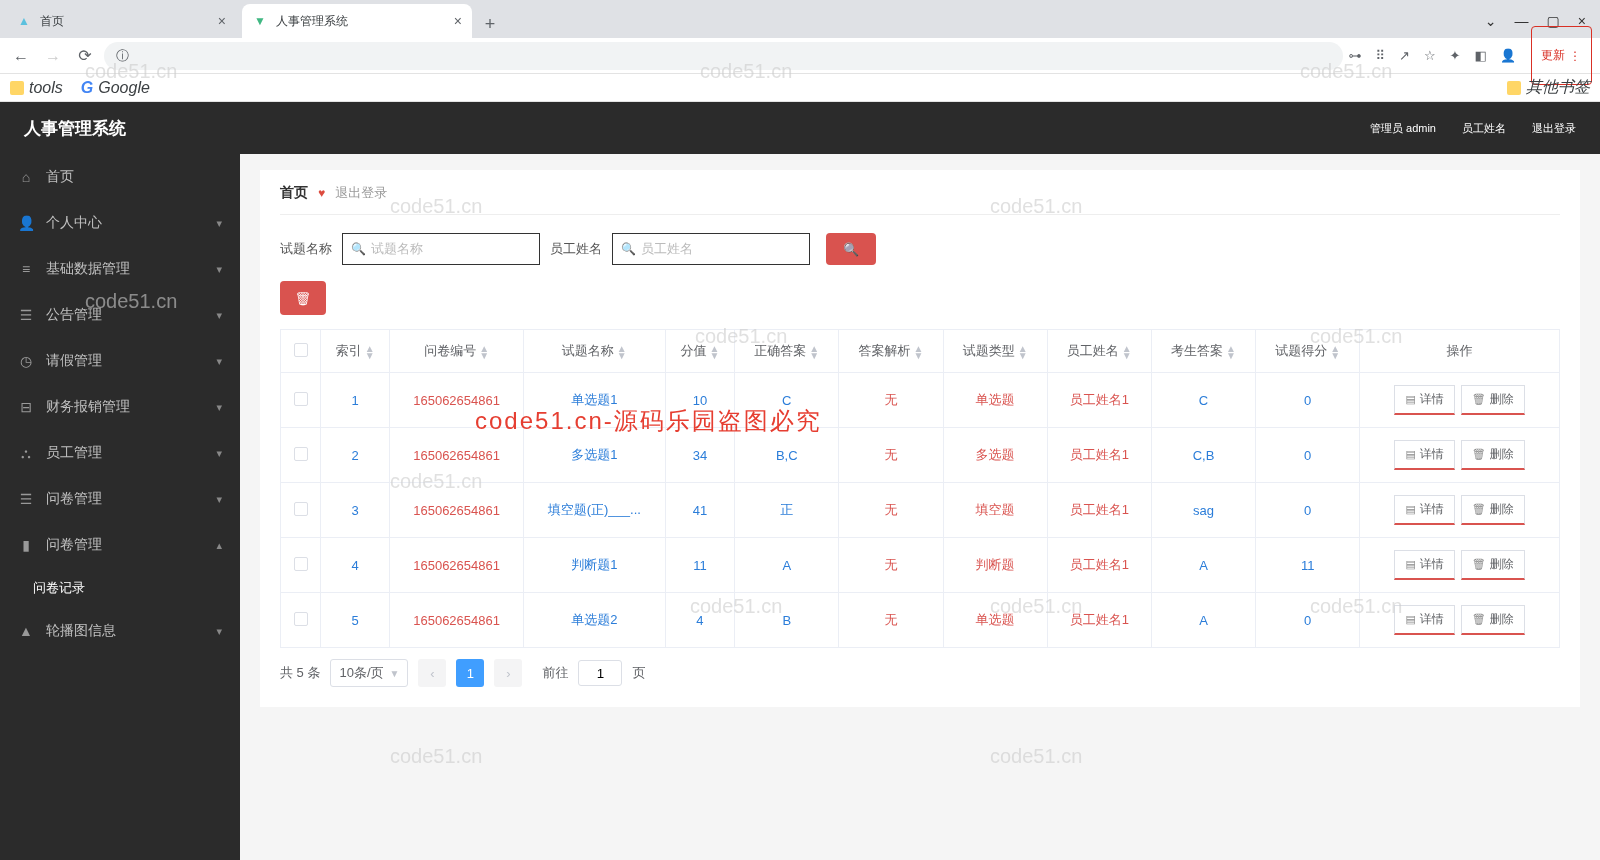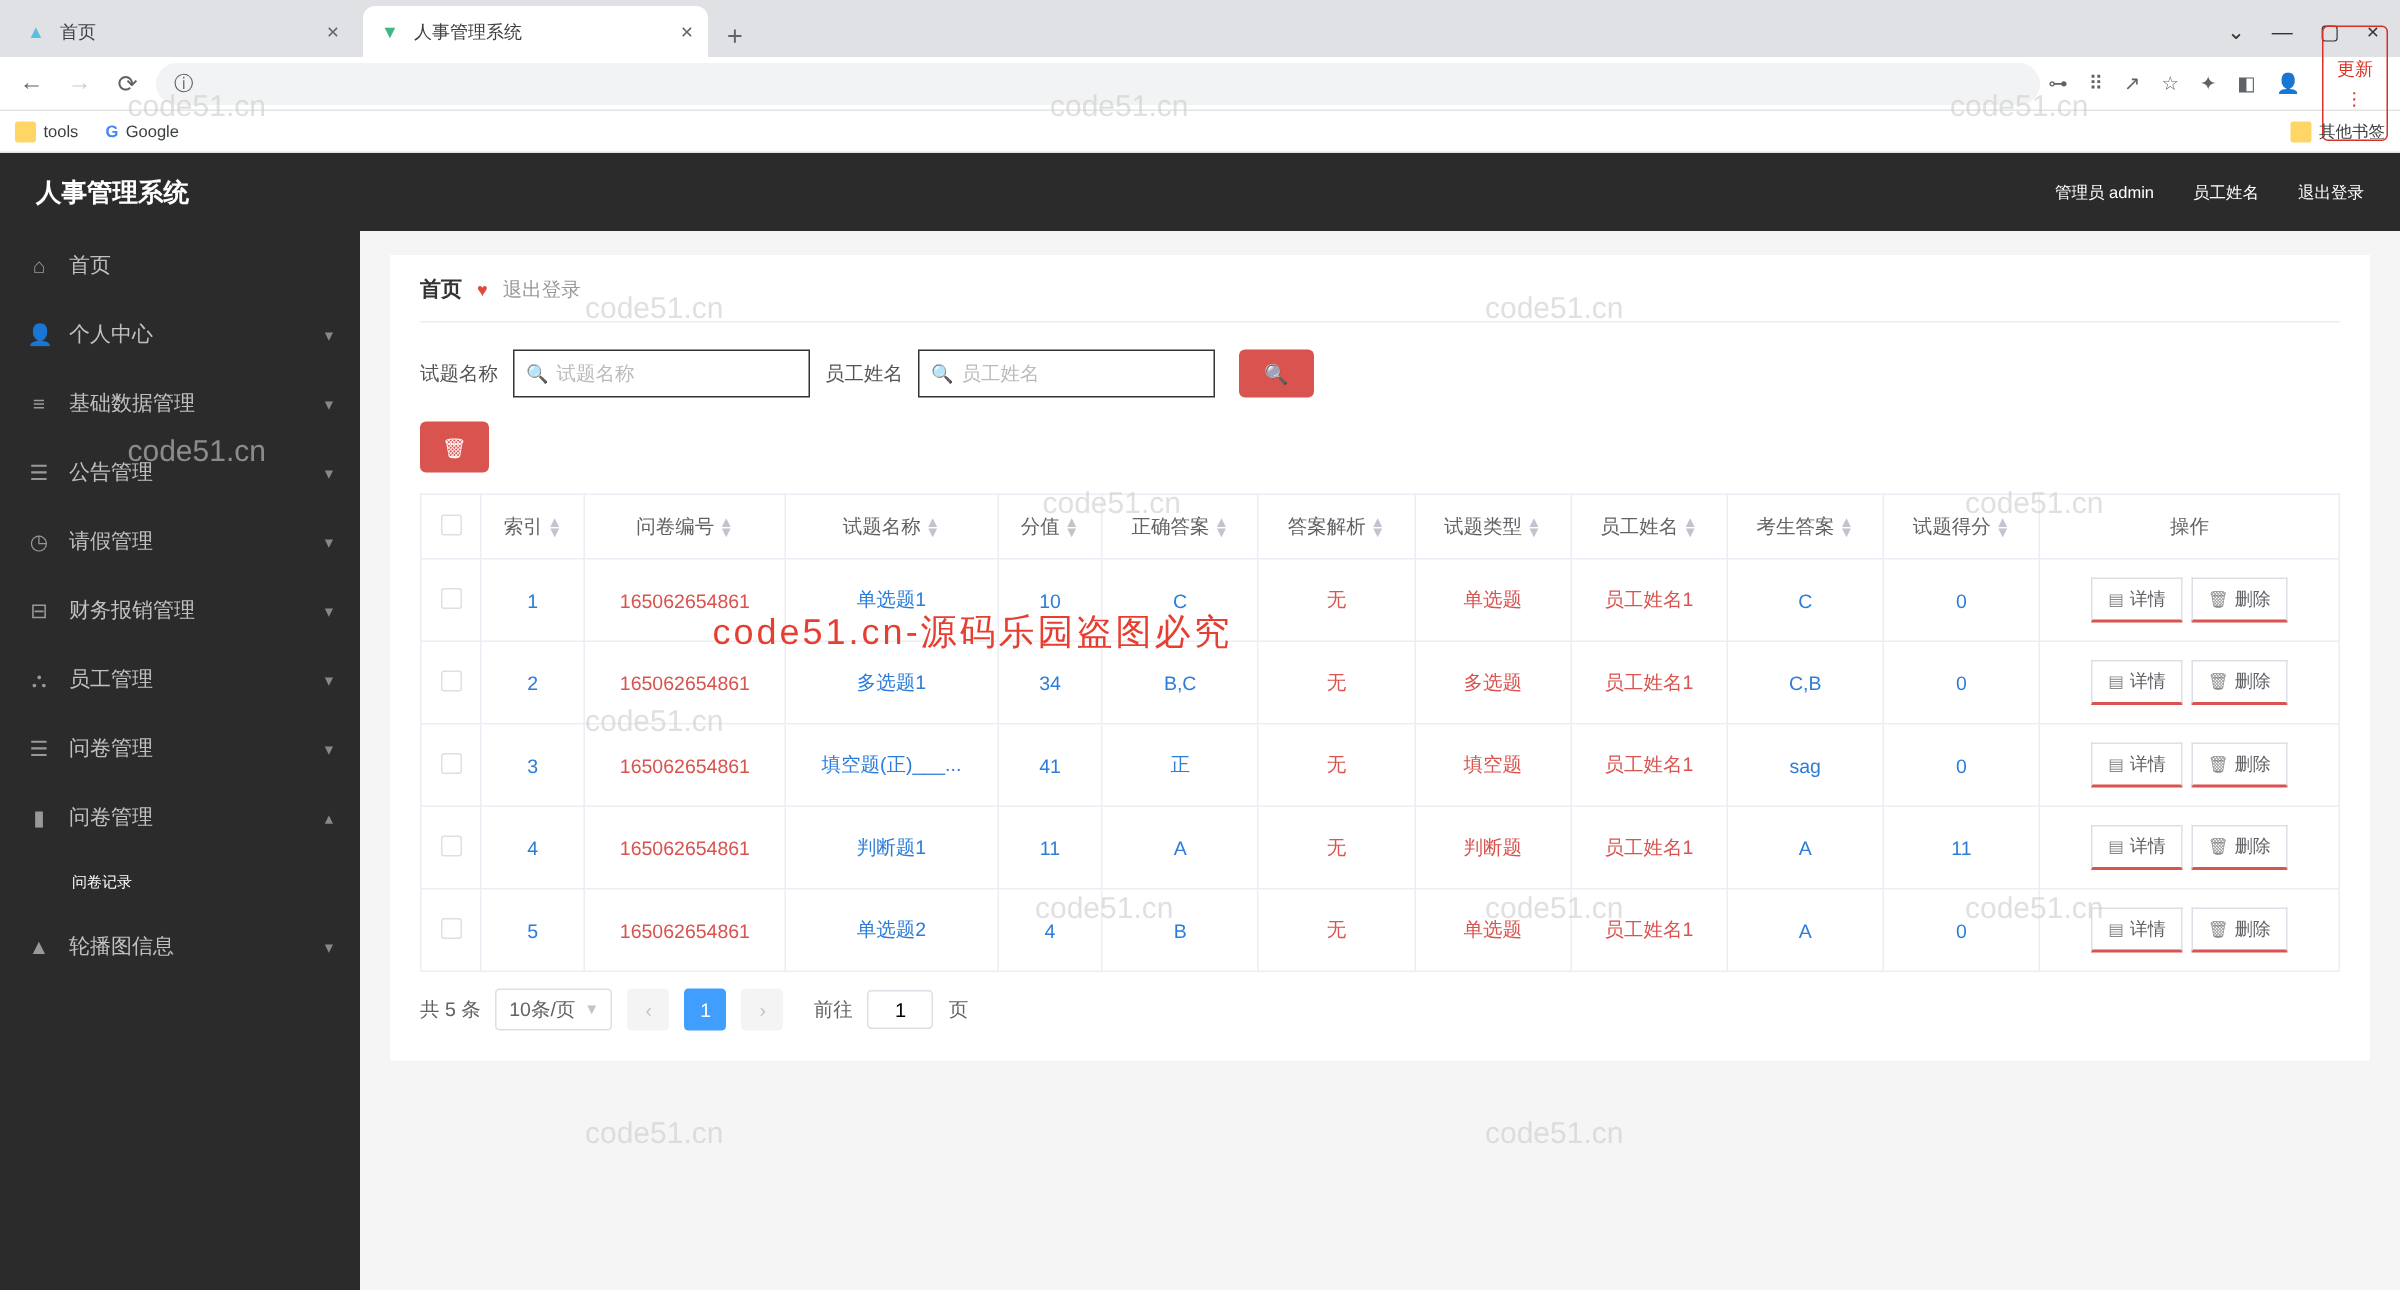--- a/index.html
+++ b/index.html
@@ -12,41 +12,41 @@
 .tab-close { margin-left:auto; color:#5f6368; cursor:pointer; font-size:14px; }
 .tab-fav { width:16px; height:16px; display:inline-flex; align-items:center; justify-content:center; font-size:12px; }
 .tab-add { width:28px; height:28px; display:flex; align-items:center; justify-content:center; font-size:18px; color:#5f6368; cursor:pointer; margin-left:4px; }
 .win-ctrl { margin-left:auto; display:flex; align-items:center; gap:18px; padding:0 14px; height:34px; }
 .win-ctrl span { font-size:14px; color:#333; cursor:pointer; }
 
 .addr-row { height:36px; display:flex; align-items:center; padding:0 8px; gap:6px; background:#fff; border-bottom:1px solid #e3e3e3; }
 .nav-btn { width:26px; height:26px; display:flex; align-items:center; justify-content:center; color:#5f6368; font-size:16px; cursor:pointer; border-radius:50%; }
 .addr-bar { flex:1; height:28px; background:#f1f3f4; border-radius:14px; display:flex; align-items:center; padding:0 12px; font-size:13px; color:#202124; gap:8px; }
 .addr-icons { display:flex; align-items:center; gap:14px; color:#5f6368; }
-.update-btn { border:1px solid #d93025; color:#d93025; border-radius:4px; padding:20px 9px; font-size:12px; display:flex; align-items:center; gap:4px; cursor:pointer;flex-direction:column; }
+.update-btn { border:1px solid #d93025; color:#d93025; border-radius:4px; padding:20px 9px; font-size:12px; display:flex; align-items:center; gap:4px; cursor:pointer; }
 .update-btn .dots { letter-spacing:1px; }
 
-.bm-row { height:28px; display:flex; align-items:center; padding:0 10px; gap:18px; background:#fff; border-bottom:1px solid #e3e3e3; font-size:11px; }
+.bm-row { height:28px; display:flex; align-items:center; padding:0 10px; gap:18px; background:#fff; border-bottom:1px solid #e3e3e3; font-size:16px;font-style:italic; }
 .bm-item { display:flex; align-items:center; gap:5px; color:#3c4043; cursor:pointer; }
 .bm-fav { width:14px; height:14px; background:#ffd666; border-radius:2px; }
 .bm-other { margin-left:auto; }
 
 
 .app-hdr { height:52px; background:#2b2b2b; color:#fff; display:flex; align-items:center; padding:0 24px; }
 .app-title { font-size:17px; font-weight:bold; }
 .hdr-right { margin-left:auto; display:flex; gap:26px; font-size:11px; }
 .hdr-right span { cursor:pointer; }
 
 
 .layout { display:flex; height:706px; }
 .sidebar { width:240px; background:#2b2b2b; color:#c0c0c0; overflow-y:auto; }
 .menu-item { height:46px; display:flex; align-items:center; padding:0 18px; gap:12px; cursor:pointer; font-size:14px; }
 .menu-ico { width:16px; text-align:center; color:#999; font-size:14px; }
 .menu-item .arrow { margin-left:auto; font-size:11px; color:#888; }
-.sub-item { padding-left:48px; height:40px; display:flex; align-items:center; font-size:10px; cursor:pointer; color:#fff; }
+.sub-item { padding-left:33px; height:40px; display:flex; align-items:center; font-size:13px; cursor:pointer; color:#fff; }
 
 .main { flex:1; background:#f5f5f5; padding:16px 20px; overflow:auto; }
 .panel { background:#fff; padding:14px 20px 20px; }
 .crumb { display:flex; align-items:center; gap:10px; font-size:14px; padding-bottom:12px; border-bottom:1px solid #eee; margin-bottom:18px; }
 .crumb .home { font-weight:bold; color:#333; }
 .crumb .heart { color:#dc4b3e; font-size:12px; }
 .crumb .cur { color:#999; font-size:13px; }
 
 
 .filter { display:flex; align-items:center; gap:10px; margin-bottom:16px; font-size:13px; }

